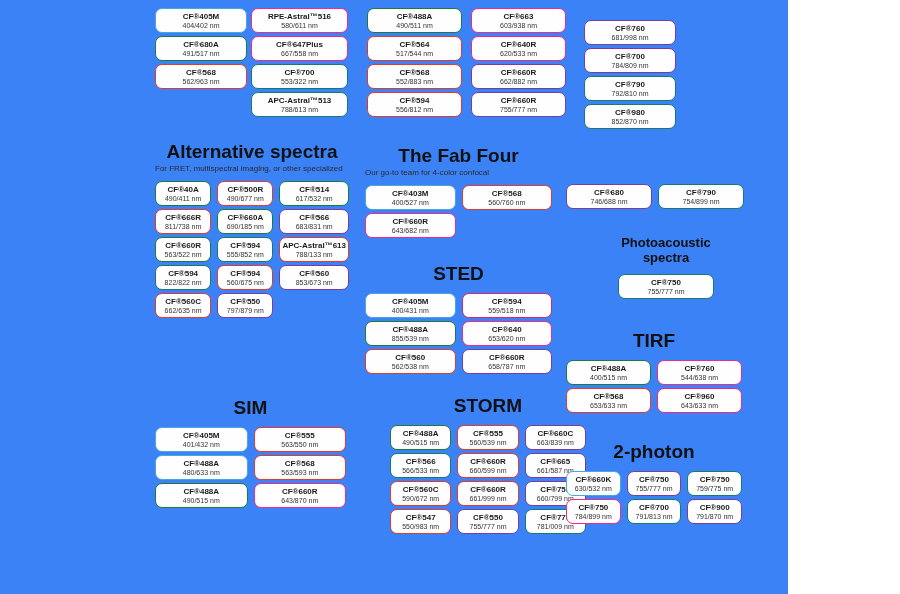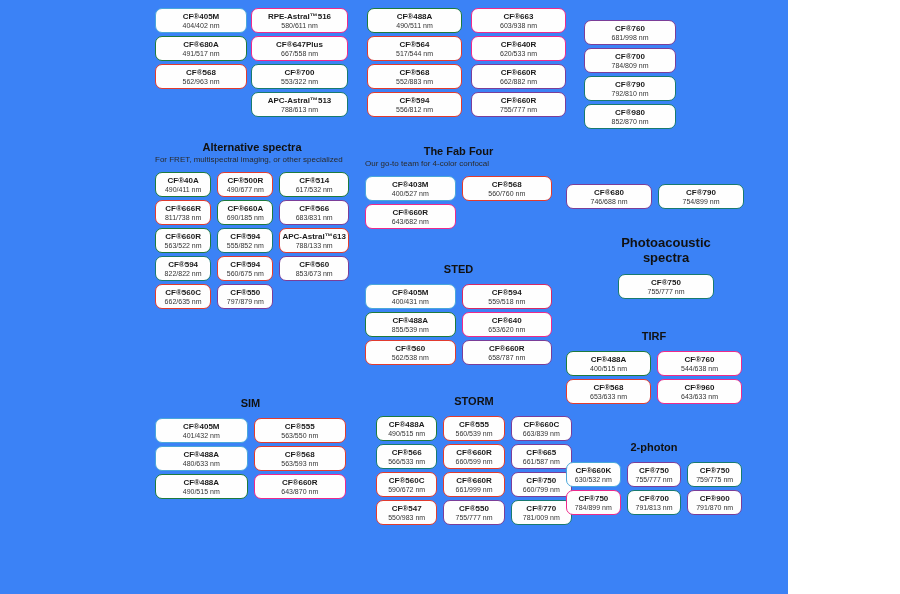--- a/index.html
+++ b/index.html
@@ -2,21 +2,21 @@
 <html><head>
 <meta charset="utf-8">
 <style>
   html,body{margin:0;padding:0;background:#ffffff;}
   #canvas{
     position:relative;width:788px;height:594px;background:#3b82f6;overflow:hidden;
     font-family:Liberation Sans, sans-serif;color:#1a1a1a;
   }
   .group{position:absolute;}
   .group-title{
-    font-weight:bold;text-align:center;color:#111;font-size:11px;line-height:1.12;
+    font-weight:bold;text-align:center;color:#111;font-size:19px;line-height:1.12;
   }
   .group-title.solo{margin-bottom:9px;}
   .group-sub{
     font-size:8px;text-align:left;color:#2a2a2a;margin:2px 0 7px;line-height:1.2;white-space:nowrap;
   }
   .badges{display:grid;gap:3px 6px;}
   .badge{
     border:1.5px solid #888;border-radius:7px;background:#fefefe;
     display:flex;flex-direction:column;align-items:center;justify-content:center;
     height:25px;padding:0 2px;box-sizing:border-box;
@@ -297,21 +297,21 @@
         <div class="badge" style="border-color: rgb(29, 122, 61);">
           <span class="bname">CF®488A</span>
           <span class="brange">490/515 nm</span>
         </div>
         <div class="badge" style="border-color: rgb(238, 42, 139);">
           <span class="bname">CF®660R</span>
           <span class="brange">643/870 nm</span>
         </div>
       </div>
     </div>
-    <div class="group" style="left: 376px; top: 395px; width: 196px;">
+    <div class="group" style="left: 390px; top: 395px; width: 196px;">
       <div class="group-title solo">STORM</div>
       <div class="badges" style="grid-template-columns: repeat(3, 1fr);">
         <div class="badge" style="border-color: rgb(29, 122, 61);">
           <span class="bname">CF®488A</span>
           <span class="brange">490/515 nm</span>
         </div>
         <div class="badge" style="border-color: rgb(226, 59, 46);">
           <span class="bname">CF®555</span>
           <span class="brange">560/539 nm</span>
         </div>

